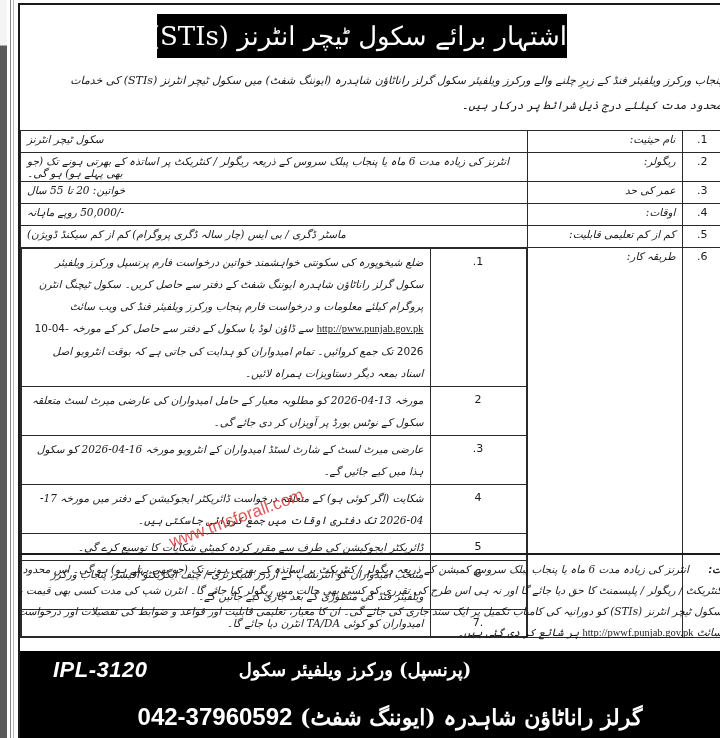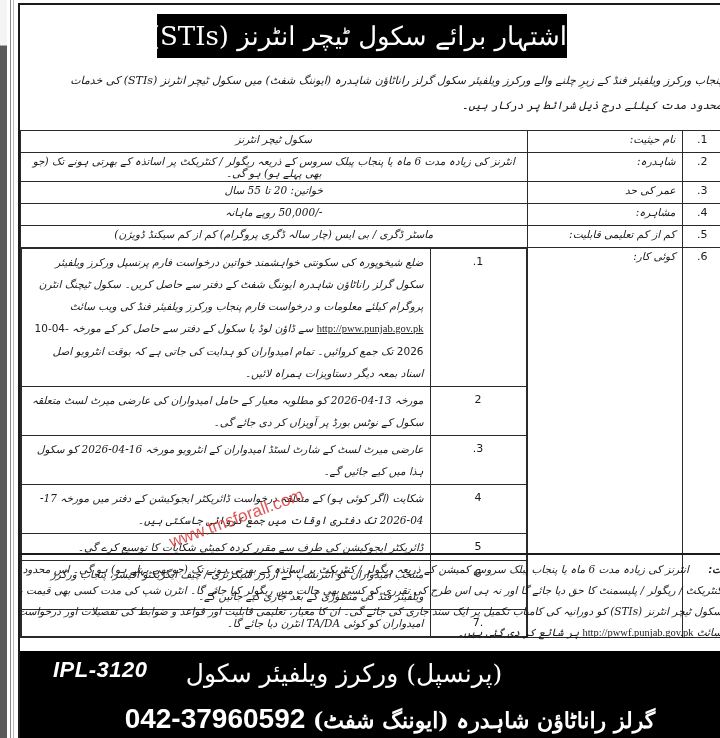--- a/index.html
+++ b/index.html
@@ -17,39 +17,39 @@
     .title-box { position: absolute; left: 137px; top: 9px; width: 410px; height: 44px; background: #000; color: #fff; direction: rtl; text-align: center; font-family: "DejaVu Serif", serif; font-size: 26px; line-height: 44px; white-space: nowrap; overflow: hidden; }
 
     .intro { position: absolute; left: 6px; top: 63px; width: 696px; direction: rtl; text-align: right; font-family: "DejaVu Serif", serif; font-size: 11px; line-height: 25px; color: #1a1a1a; font-style: italic; }
 
     table.grid { position: absolute; border-collapse: collapse; direction: rtl; font-family: "DejaVu Serif", serif; font-size: 10.5px; font-style: italic; color: #1a1a1a; }
     table.grid td { border: 1.5px solid #2a2a2a; vertical-align: top; padding: 2px 6px; }
 
     .main-table { left: 0; top: 125px; width: 702px; }
     .main-table td.num { width: 40px; text-align: center; font-style: normal; font-family: "DejaVu Sans", sans-serif; font-size: 11px; border-right: none; }
     .main-table td.label { width: 97px; text-align: right; margin-left: 27px; }
-    .main-table td.val { text-align: center; }
+    .main-table td.val { text-align: left; }
     .main-table tr.r { height: 22px; }
 
     .sub-table { width: 100%; border-collapse: collapse; direction: rtl; }
     .sub-table td { border: 1.5px solid #2a2a2a; vertical-align: top; font-size: 10.5px; font-style: italic; line-height: 22px; padding: 2px 6px; }
     .sub-table td.sn { width: 96px; text-align: center; font-style: normal; font-family: "DejaVu Sans", sans-serif; font-size: 11px; }
     .sub-table td.st { text-align: right; }
 
     .latin { font-style: normal; font-family: "DejaVu Sans", sans-serif; direction: ltr; unicode-bidi: embed; }
     .link { text-decoration: underline; font-style: normal; font-family: Liberation Serif, serif; }
 
     .note { position: absolute; left: 0; top: 548px; width: 702px; height: 94px; border-top: 2px solid #1a1a1a; direction: rtl; text-align: right; font-family: "DejaVu Serif", serif; font-size: 10.5px; font-style: italic; line-height: 21px; padding: 4px 0 0 0; color: #1a1a1a; white-space: nowrap; overflow: hidden; }
     .note .note-label { font-weight: bold; margin-left: 16px; }
 
     .footer { position: absolute; left: 0; top: 644px; width: 702px; height: 94px; background: #000; color: #fff; border-top: 2px solid #fff; }
     .footer .ref { position: absolute; left: 6px; top: 6px; font-family: "Liberation Sans", sans-serif; font-weight: bold; font-style: italic; font-size: 22px; letter-spacing: 0.5px; margin-left: 27px; }
-    .footer .line1 { position: absolute; left: 124px; top: 8px; width: 400px; direction: rtl; text-align: center; font-family: "DejaVu Serif", serif; font-size: 25px; font-weight: normal; }
+    .footer .line1 { position: absolute; left: 135px; top: 8px; width: 400px; direction: rtl; text-align: center; font-family: "DejaVu Serif", serif; font-size: 18px; font-weight: bold; }
     .footer .line2 { position: absolute; left: 90px; top: 52px; width: 560px; direction: rtl; text-align: center; font-family: "DejaVu Serif", serif; font-size: 22px; font-weight: bold; white-space: nowrap; }
-    .footer .phone { font-family: "Liberation Sans", sans-serif; font-size: 28px; direction: ltr; unicode-bidi: embed; }
+    .footer .phone { font-family: "Liberation Sans", sans-serif; font-size: 24px; direction: ltr; unicode-bidi: embed; }
 
     .watermark { position: absolute; left: 150px; top: 528px; transform: rotate(-20deg); transform-origin: left center; color: #d93a3a; font-family: "Liberation Sans", sans-serif; font-size: 17px; opacity: 0.85; white-space: nowrap; }
   </style>
 </head>
 <body>
 
 <div class="left-strip">
   <div class="top"></div>
   <div class="dark"></div>
 </div>
@@ -67,41 +67,41 @@
 
   <table class="grid main-table">
     <tbody>
         <tr class="r">
       <td class="num">1.</td>
       <td class="label">نام حیثیت:</td>
       <td class="val" colspan="2">سکول ٹیچر انٹرنز</td>
     </tr>
     <tr class="r">
       <td class="num">2.</td>
-      <td class="label">شاہدرہ:</td>
+      <td class="label">ریگولر:</td>
       <td class="val" colspan="2">انٹرنز کی زیادہ مدت 6 ماہ یا پنجاب پبلک سروس کے ذریعہ ریگولر / کنٹریکٹ پر اساتذہ کے بھرتی ہونے تک (جو بھی پہلے ہو) ہو گی۔</td>
     </tr>
     <tr class="r">
       <td class="num">3.</td>
       <td class="label">عمر کی حد</td>
       <td class="val" colspan="2">خواتین: 20 تا 55 سال</td>
     </tr>
     <tr class="r">
       <td class="num">4.</td>
-      <td class="label">مشاہرہ:</td>
+      <td class="label">اوقات:</td>
       <td class="val" colspan="2">-/50,000 روپے ماہانہ</td>
     </tr>
     <tr class="r">
       <td class="num">5.</td>
       <td class="label">کم از کم تعلیمی قابلیت:</td>
       <td class="val" colspan="2">ماسٹر ڈگری / بی ایس (چار سالہ ڈگری پروگرام) کم از کم سیکنڈ ڈویژن)</td>
     </tr>
     <tr>
       <td class="num" style="height:300px;">6.</td>
-      <td class="label" style="width:155px;">کوئی کار:</td>
+      <td class="label" style="width:155px;">طریقہ کار:</td>
       <td colspan="2" style="padding:0;">
         <table class="sub-table">
           <tbody>
                 <tr>
             <td class="sn">1.</td>
             <td class="st">
               <span>ضلع شیخوپورہ کی سکونتی خواہشمند خواتین درخواست فارم پرنسپل ورکرز ویلفیئر سکول گرلز راناٹاؤن شاہدرہ ایوننگ شفٹ کے دفتر سے حاصل کریں۔ سکول ٹیچنگ انٹرن پروگرام کیلئے معلومات و درخواست فارم پنجاب ورکرز ویلفیئر فنڈ کی ویب سائٹ</span>
               <span class="link">http://pww.punjab.gov.pk</span>
               <span>سے ڈاؤن لوڈ یا سکول کے دفتر سے حاصل کر کے مورخہ</span>
               <span class="latin">10-04-2026</span>

